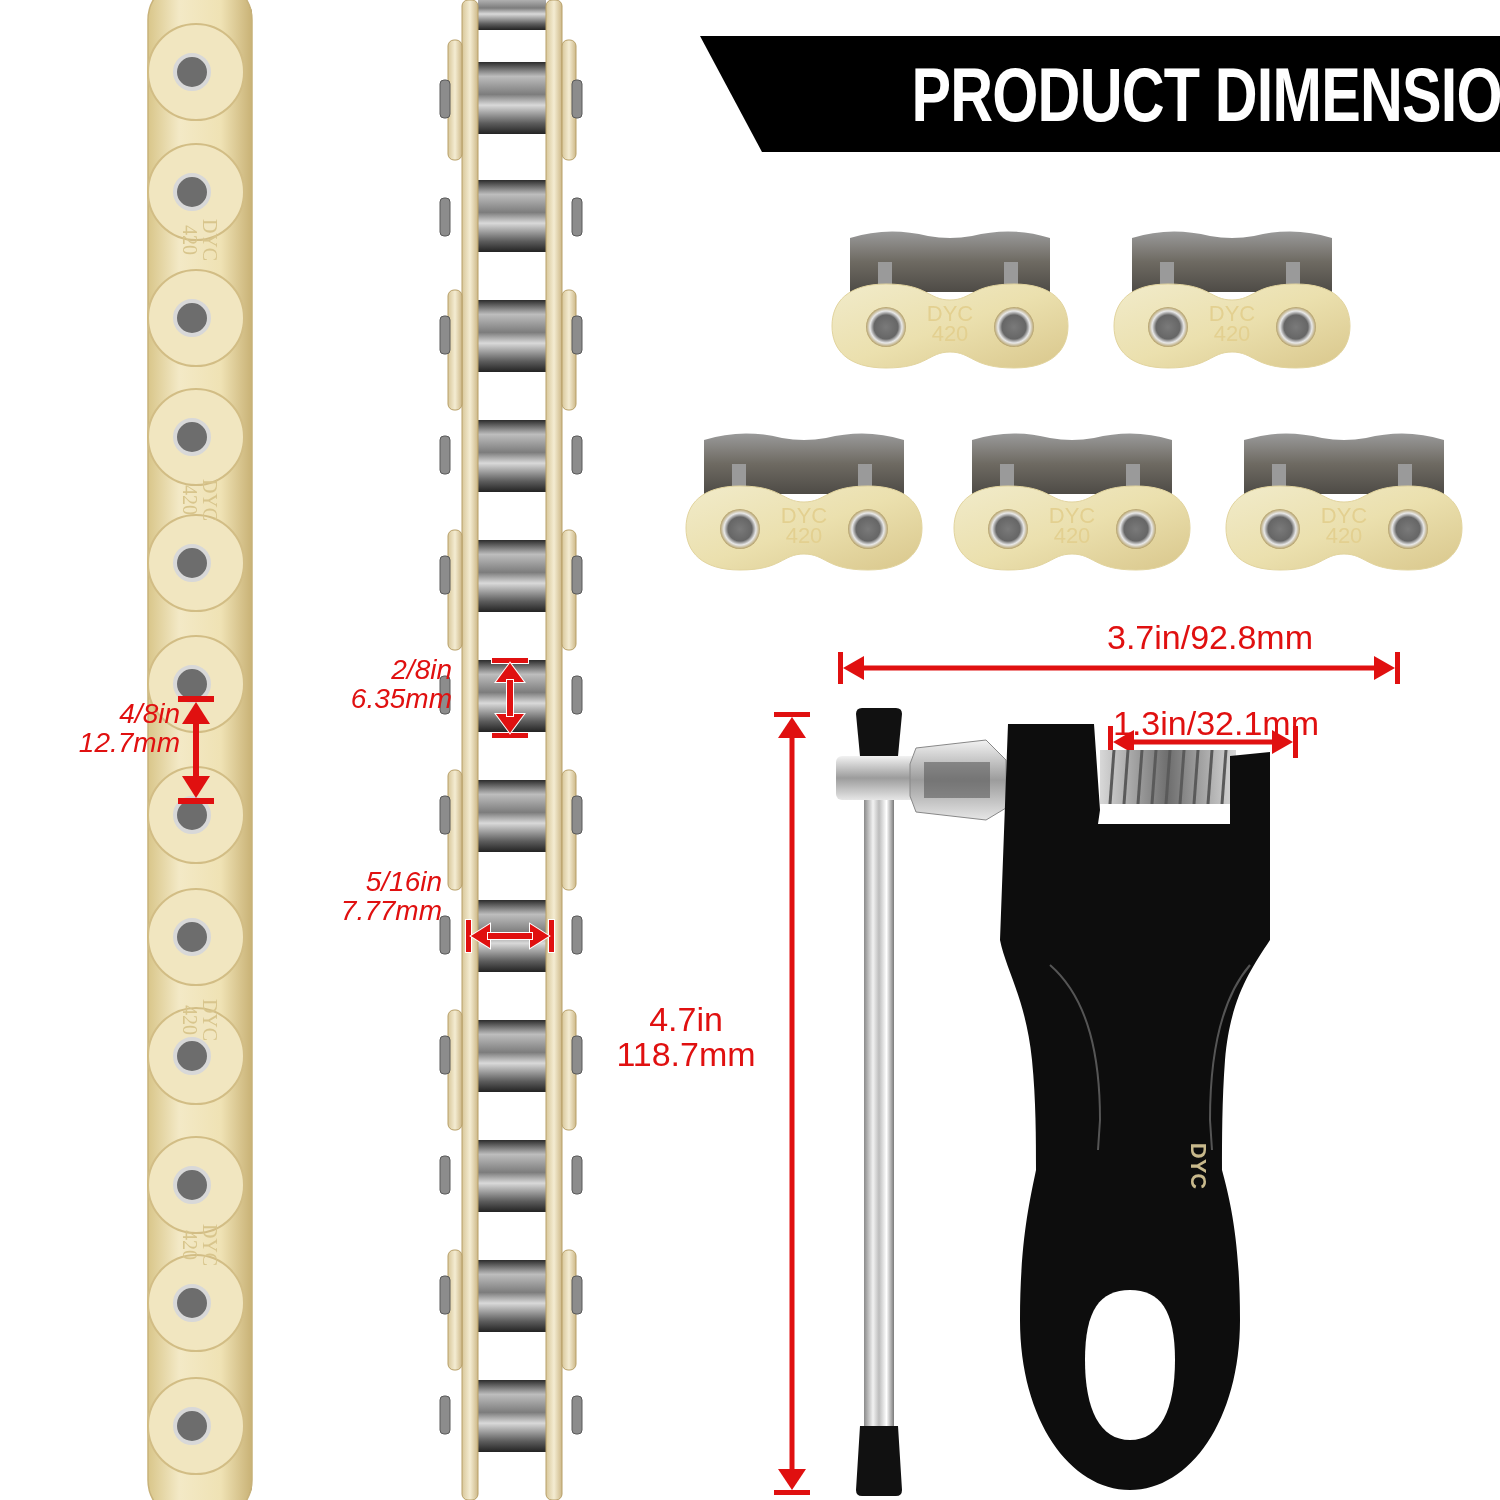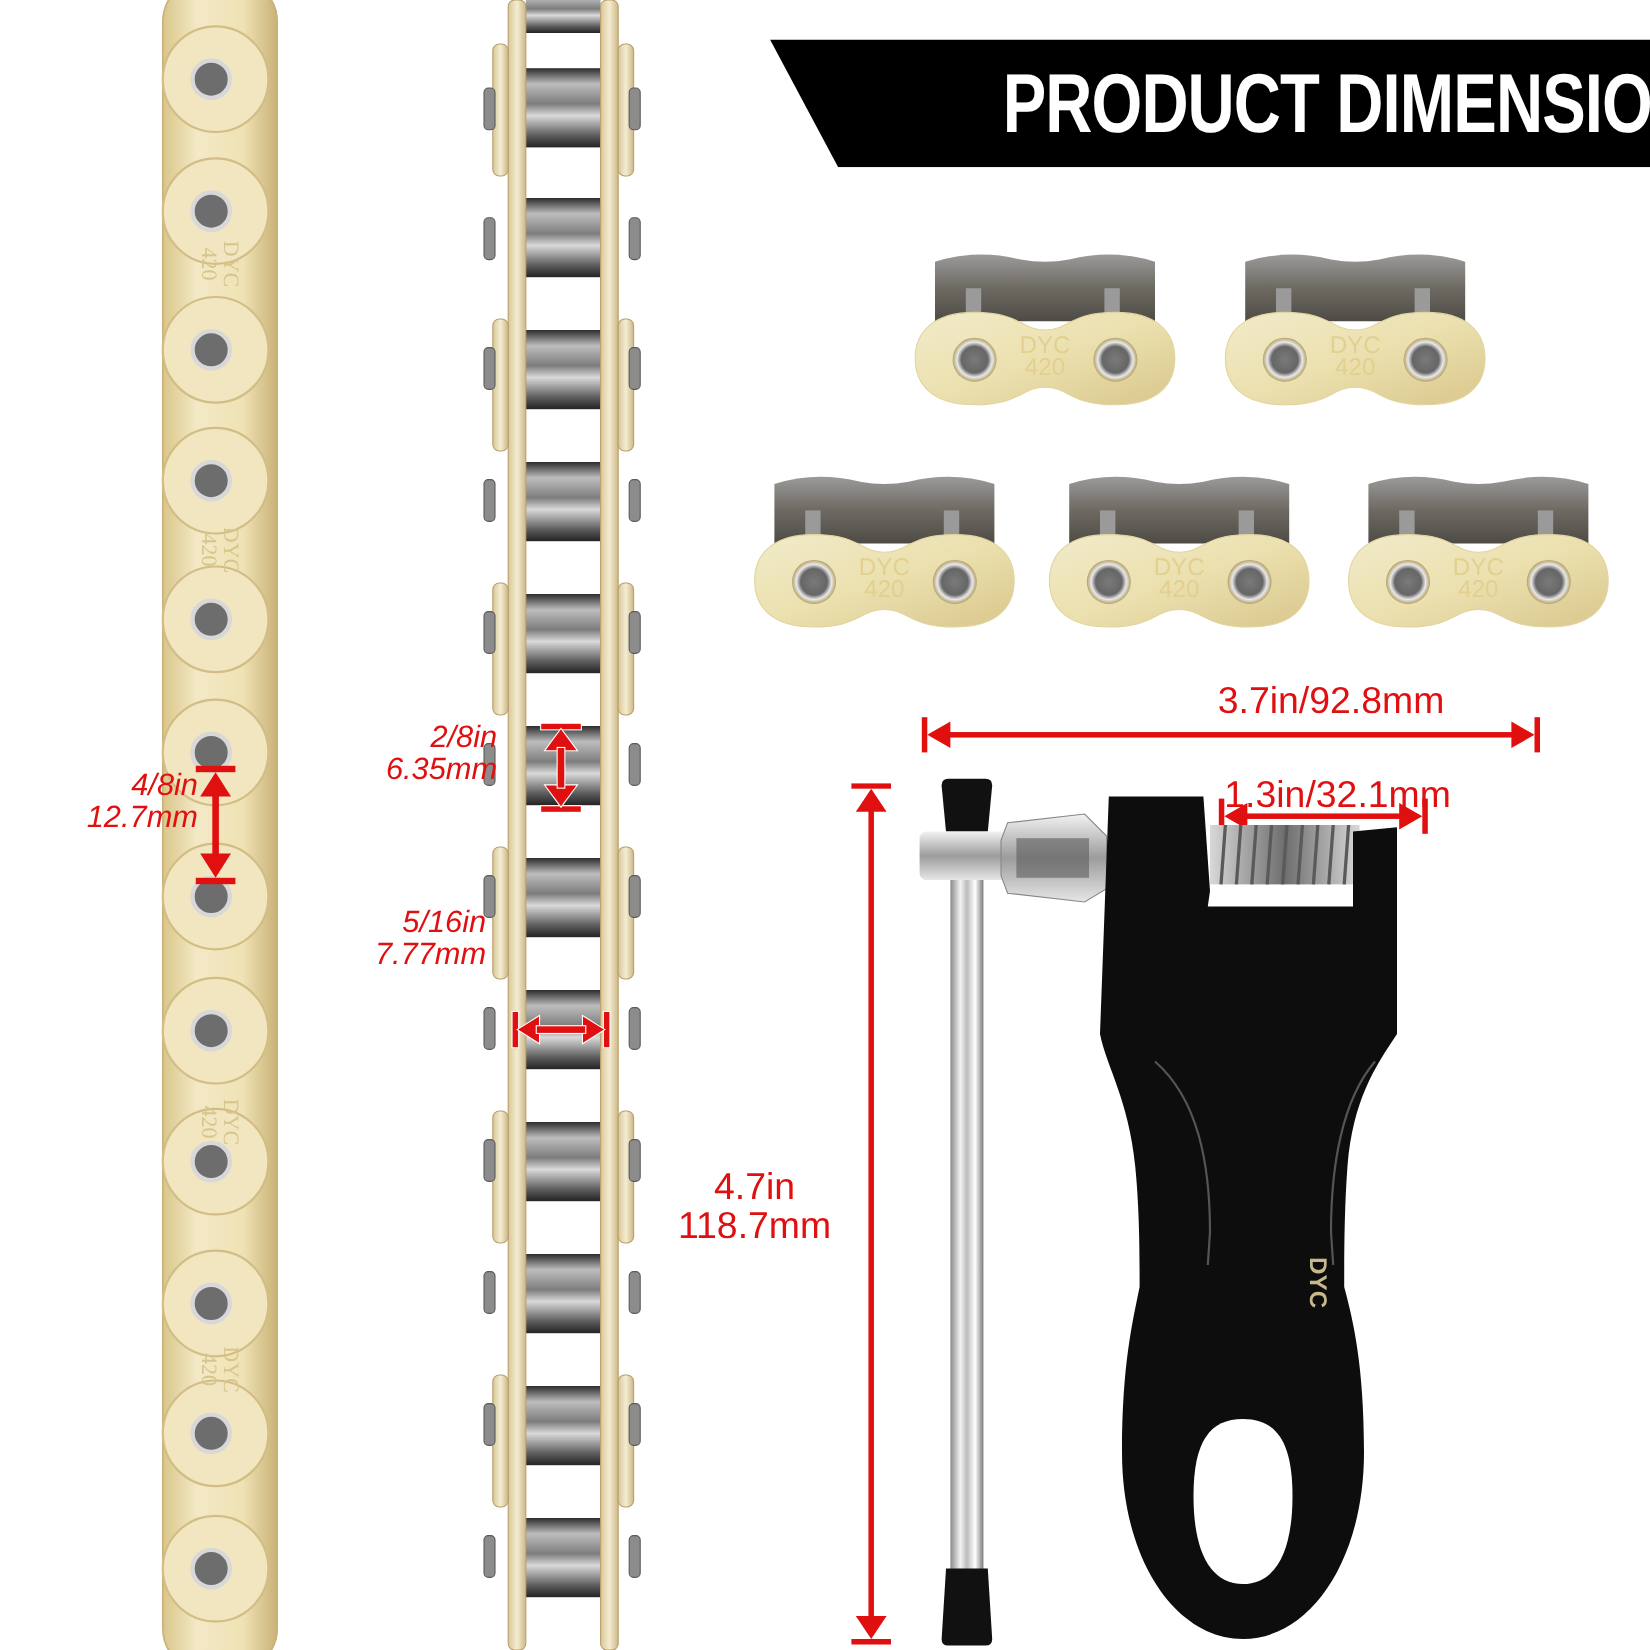--- a/index.html
+++ b/index.html
@@ -205,21 +205,21 @@
 
 <svg class="abs" style="left:464px;top:918px;" width="92" height="36" viewBox="0 0 92 36">
   <g fill="#e01010" stroke="#ffffff" stroke-width="2" paint-order="stroke">
     <rect x="2" y="2" width="5" height="32"></rect>
     <rect x="85" y="2" width="5" height="32"></rect>
     <polygon points="7,18 26,6 26,30"></polygon>
     <polygon points="85,18 66,6 66,30"></polygon>
     <rect x="24" y="15" width="44" height="6"></rect>
   </g>
 </svg>
-<div class="abs dim-label big" style="left:270px;top:824px;width:172px;">
+<div class="abs dim-label big" style="left:270px;top:868px;width:172px;">
   <div>5/16in</div>
   <div>7.77mm</div>
 </div>
 
 <svg width="0" height="0" style="position:absolute">
   <defs>
     <linearGradient id="mlGold" x1="0" x2="1" y1="0" y2="1">
       <stop offset="0" stop-color="#f1ebca"></stop>
       <stop offset="0.5" stop-color="#ebe0ae"></stop>
       <stop offset="1" stop-color="#d9c78c"></stop>
@@ -337,21 +337,21 @@
 
 <svg class="abs" style="left:772px;top:712px;" width="40" height="788" viewBox="0 0 40 788">
   <g fill="#e01010">
     <rect x="2" y="0" width="36" height="5"></rect>
     <rect x="2" y="778" width="36" height="5"></rect>
     <polygon points="20,5 6,26 34,26"></polygon>
     <polygon points="20,778 6,757 34,757"></polygon>
     <rect x="17.5" y="24" width="5" height="736"></rect>
   </g>
 </svg>
-<div class="abs dim-label med" style="left:596px;top:1062px;width:180px;">
+<div class="abs dim-label med" style="left:596px;top:1002px;width:180px;">
   <div>4.7in</div>
   <div>118.7mm</div>
 </div>
 
 <svg class="abs tool" width="440" height="800" viewBox="0 0 440 800">
   <defs>
     <linearGradient id="chrome" x1="0" x2="1">
       <stop offset="0" stop-color="#8a8a8a"></stop>
       <stop offset="0.3" stop-color="#f2f2f2"></stop>
       <stop offset="0.5" stop-color="#bcbcbc"></stop>

